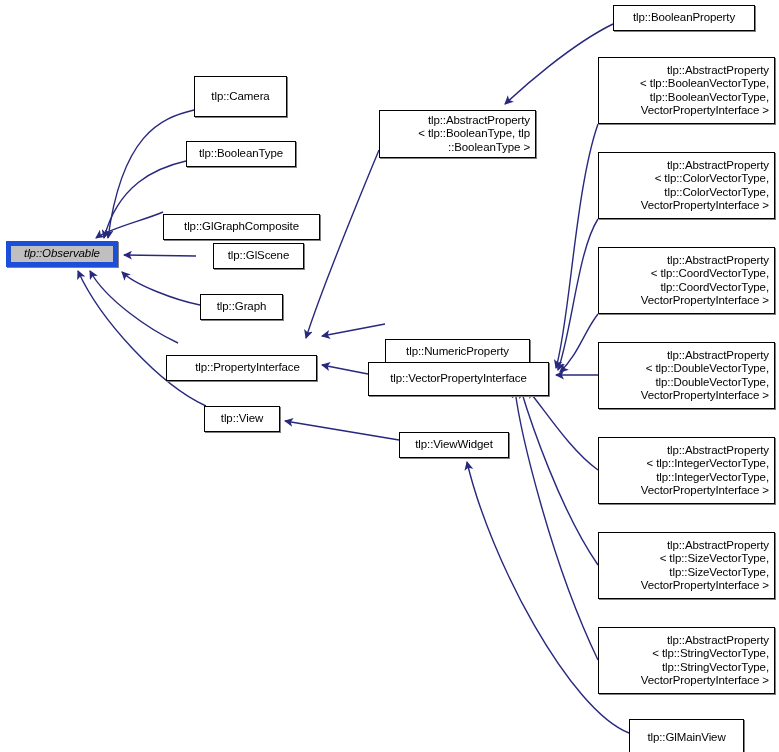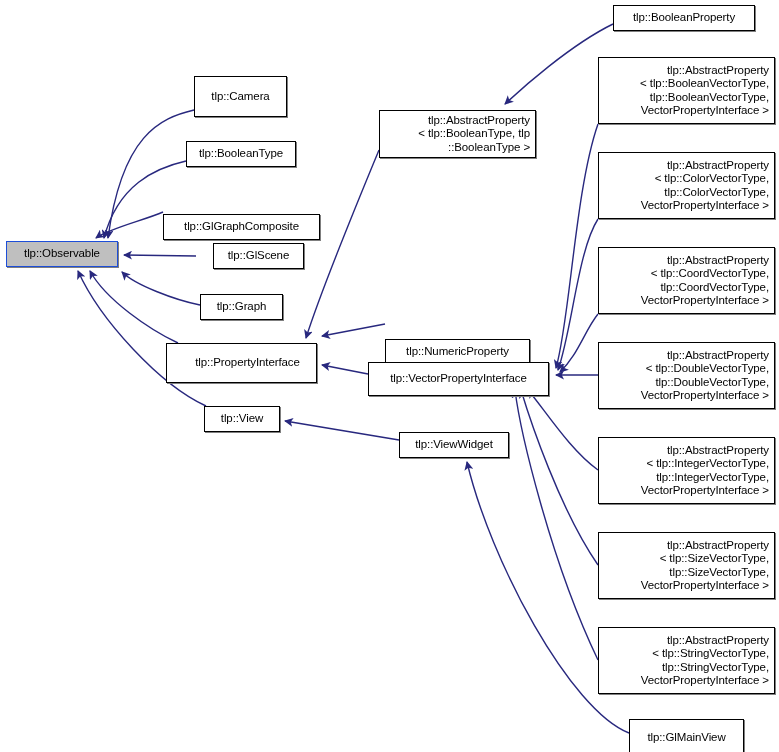--- a/index.html
+++ b/index.html
@@ -37,21 +37,22 @@
     flex-direction: column;
     align-items: center;
     justify-content: center;
     white-space: pre-line;
     letter-spacing: -0.1px;
     z-index: 5;
     box-shadow: 1px 1px 0 0 #7f7f7f;
   }
   .node.root {
     background: #bfbfbf;
-    border: 1px solid #1d4ed8;
+    border: 5px solid #1d4ed8;
+    font-style: italic;
   }
   .node .label {
     display: block;
     padding: 0 4px;
     width: 100%;
   }
   .node.multi {
     text-align: left;
   }
   .node.multi .label {
@@ -94,21 +95,21 @@
       </g>
   </svg>
 
   <div id="node-layer">
       <div class="node root" style="left: 6px; top: 241px; width: 112px; height: 26px;"><span class="label">tlp::Observable</span></div>
       <div class="node" style="left: 194px; top: 76px; width: 93px; height: 41px;"><span class="label">tlp::Camera</span></div>
       <div class="node" style="left: 186px; top: 141px; width: 110px; height: 26px;"><span class="label">tlp::BooleanType</span></div>
       <div class="node" style="left: 163px; top: 192px; width: 157px; height: 26px; margin-top: 22px;"><span class="label">tlp::GlGraphComposite</span></div>
       <div class="node" style="left: 213px; top: 243px; width: 91px; height: 26px;"><span class="label">tlp::GlScene</span></div>
       <div class="node" style="left: 200px; top: 294px; width: 83px; height: 26px;"><span class="label">tlp::Graph</span></div>
-      <div class="node" style="left: 166px; top: 343px; width: 151px; height: 40px; padding-left: 12px;"><span class="label">tlp::PropertyInterface</span></div>
+      <div class="node" style="left: 166px; top: 355px; width: 151px; height: 26px; padding-left: 12px;"><span class="label">tlp::PropertyInterface</span></div>
       <div class="node" style="left: 204px; top: 406px; width: 76px; height: 26px;"><span class="label">tlp::View</span></div>
       <div class="node" style="left: 399px; top: 432px; width: 110px; height: 26px;"><span class="label">tlp::ViewWidget</span></div>
       <div class="node multi" style="left: 379px; top: 110px; width: 157px; height: 48px;"><span class="label">tlp::AbstractProperty
 &lt; tlp::BooleanType, tlp
 ::BooleanType &gt;</span></div>
       <div class="node" style="left: 385px; top: 311px; width: 145px; height: 26px; margin-top: 28px;"><span class="label">tlp::NumericProperty</span></div>
       <div class="node" style="left: 368px; top: 362px; width: 181px; height: 34px;"><span class="label">tlp::VectorPropertyInterface</span></div>
       <div class="node" style="left: 613px; top: 5px; width: 142px; height: 26px;"><span class="label">tlp::BooleanProperty</span></div>
       <div class="node multi" style="left: 598px; top: 57px; width: 177px; height: 67px;"><span class="label">tlp::AbstractProperty
 &lt; tlp::BooleanVectorType,

